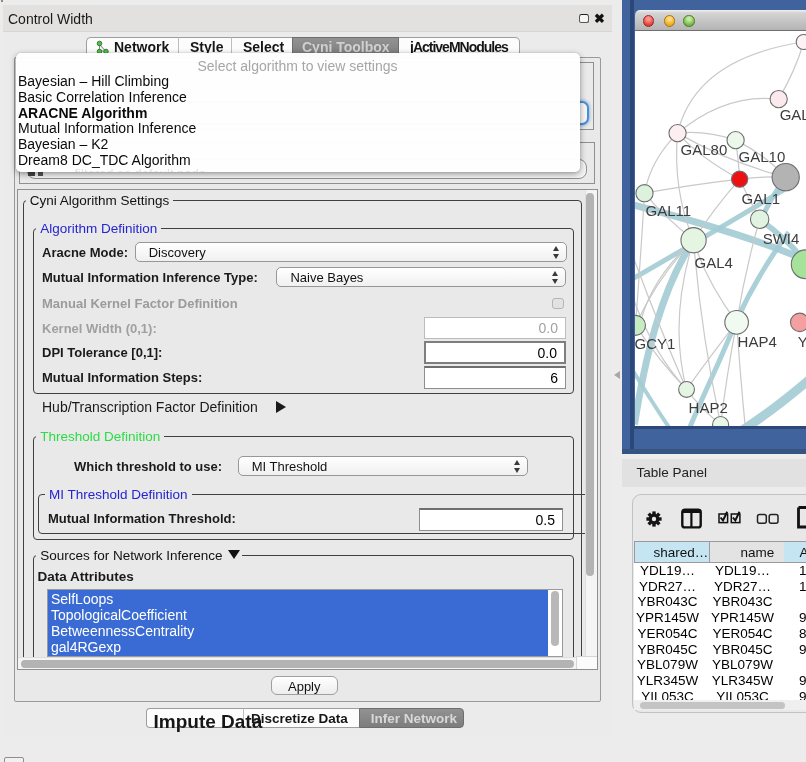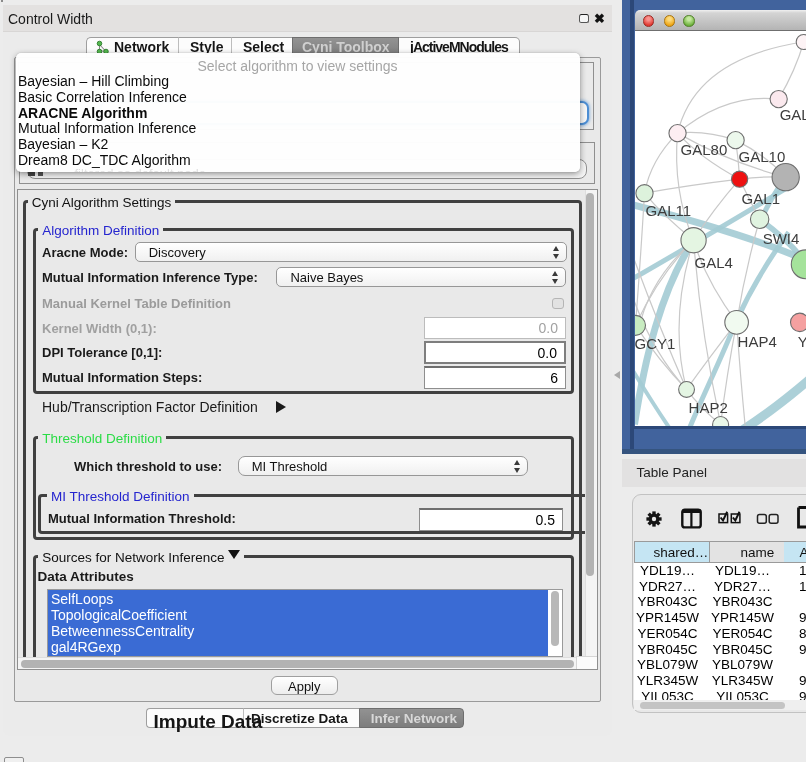--- a/index.html
+++ b/index.html
@@ -1,21 +1,21 @@
 <!DOCTYPE html>
 <html><head>
 <meta charset="utf-8">
 <style>
   *{box-sizing:border-box;}
   html,body{margin:0;padding:0;}
   body{width:806px;height:762px;background:#ececec;font-family:"Liberation Sans",sans-serif;position:relative;overflow:hidden;}
   .abs{position:absolute;}
   .b{font-weight:bold;}
   .lbl{position:absolute;font-size:13px;color:#1a1a1a;white-space:nowrap;font-weight:bold;}
-  .group{position:absolute;border:3px solid #404040;border-radius:4px;}
+  .group{position:absolute;border:1px solid #404040;border-radius:4px;}
   .gtitle{position:absolute;top:-8px;font-size:13.5px;background:#e9e9e9;padding:0 4px;white-space:nowrap;line-height:15px;}
   .combo{position:absolute;background:linear-gradient(#ffffff,#f0f0f0);border:1px solid #979797;border-radius:5px;font-size:13px;color:#111;height:20px;}
   .combo .ct{position:absolute;left:13px;top:2px;white-space:nowrap;}
   .stepper{position:absolute;right:5px;top:2px;width:9px;height:15px;}
   .stepper:before{content:"";position:absolute;left:1px;top:1px;width:0;height:0;border-left:3.5px solid transparent;border-right:3.5px solid transparent;border-bottom:5.5px solid #3a3a3a;}
   .stepper:after{content:"";position:absolute;left:1px;bottom:1px;width:0;height:0;border-left:3.5px solid transparent;border-right:3.5px solid transparent;border-top:5.5px solid #3a3a3a;}
   .field{position:absolute;background:#fff;font-size:14px;text-align:right;color:#000;}
 </style>
 </head>
 <body>
@@ -73,40 +73,40 @@
       <span class="ct">Discovery</span>
       <span class="stepper"></span>
     </div>
 
   <div class="lbl" style="left:24px;top:79.5px;">Mutual Information Inference Type:</div>
   <div class="combo" style="left:258.4px;top:77px;width:290px;">
       <span class="ct">Naive Bayes</span>
       <span class="stepper"></span>
     </div>
 
-  <div class="lbl" style="left:24px;top:105.5px;color:#9b9b9b;">Manual Kernel Table Definition</div>
+  <div class="lbl" style="left:24px;top:105.5px;color:#9b9b9b;">Manual Kernel Factor Definition</div>
   <div class="abs" style="left:534px;top:108px;width:12px;height:11px;background:#e2e2e2;border:1px solid #b5b5b5;border-radius:3px;"></div>
 
   <div class="lbl" style="left:24px;top:130.5px;color:#a0a0a0;">Kernel Width (0,1):</div>
   <div class="field" style="left:406px;top:127px;width:142px;height:22px;border:1px solid #bcbcbc;color:#a2a2a2;padding:2px 7px 0 0;">0.0</div>
 
   <div class="lbl" style="left:24px;top:155px;">DPI Tolerance [0,1]:</div>
   <div class="field" style="left:406px;top:151px;width:142px;height:23px;border:2px solid #7e7e7e;padding:2px 7px 0 0;">0.0</div>
 
   <div class="lbl" style="left:24px;top:180px;">Mutual Information Steps:</div>
   <div class="field" style="left:406px;top:175.5px;width:142px;height:23px;border:1px solid #8e8e8e;border-top:2px solid #6f6f6f;padding:2px 7px 0 0;">6</div>
 
   <div class="abs" style="left:24px;top:209px;font-size:14px;color:#1a1a1a;white-space:nowrap;">Hub/Transcription Factor Definition</div>
   <div class="abs" style="left:258px;top:211px;width:0;height:0;border-top:6.5px solid transparent;border-bottom:6.5px solid transparent;border-left:10px solid #1a1a1a;"></div>
 
   <div class="group" style="left:15.3px;top:246px;width:541px;height:104px;">
     <span class="gtitle" style="left:2px;color:#2bdc46;">Threshold Definition</span>
   </div>
   <div class="lbl" style="left:56px;top:268.5px;">Which threshold to use:</div>
-  <div class="combo" style="left:219.7px;top:266px;width:290px;border-radius:7px;">
+  <div class="combo" style="left:219.7px;top:266px;width:290px;">
       <span class="ct">MI Threshold</span>
       <span class="stepper"></span>
     </div>
 
   <div class="group" style="left:20px;top:303.7px;width:578px;height:40px;">
     <span class="gtitle" style="left:6px;color:#2525cf;">MI Threshold Definition</span>
   </div>
   <div class="lbl" style="left:30px;top:321px;">Mutual Information Threshold:</div>
   <div class="field" style="left:401px;top:317.5px;width:144px;height:23px;border:1px solid #8e8e8e;border-top:2px solid #6f6f6f;padding:2px 7px 0 12px;">0.5</div>
 

